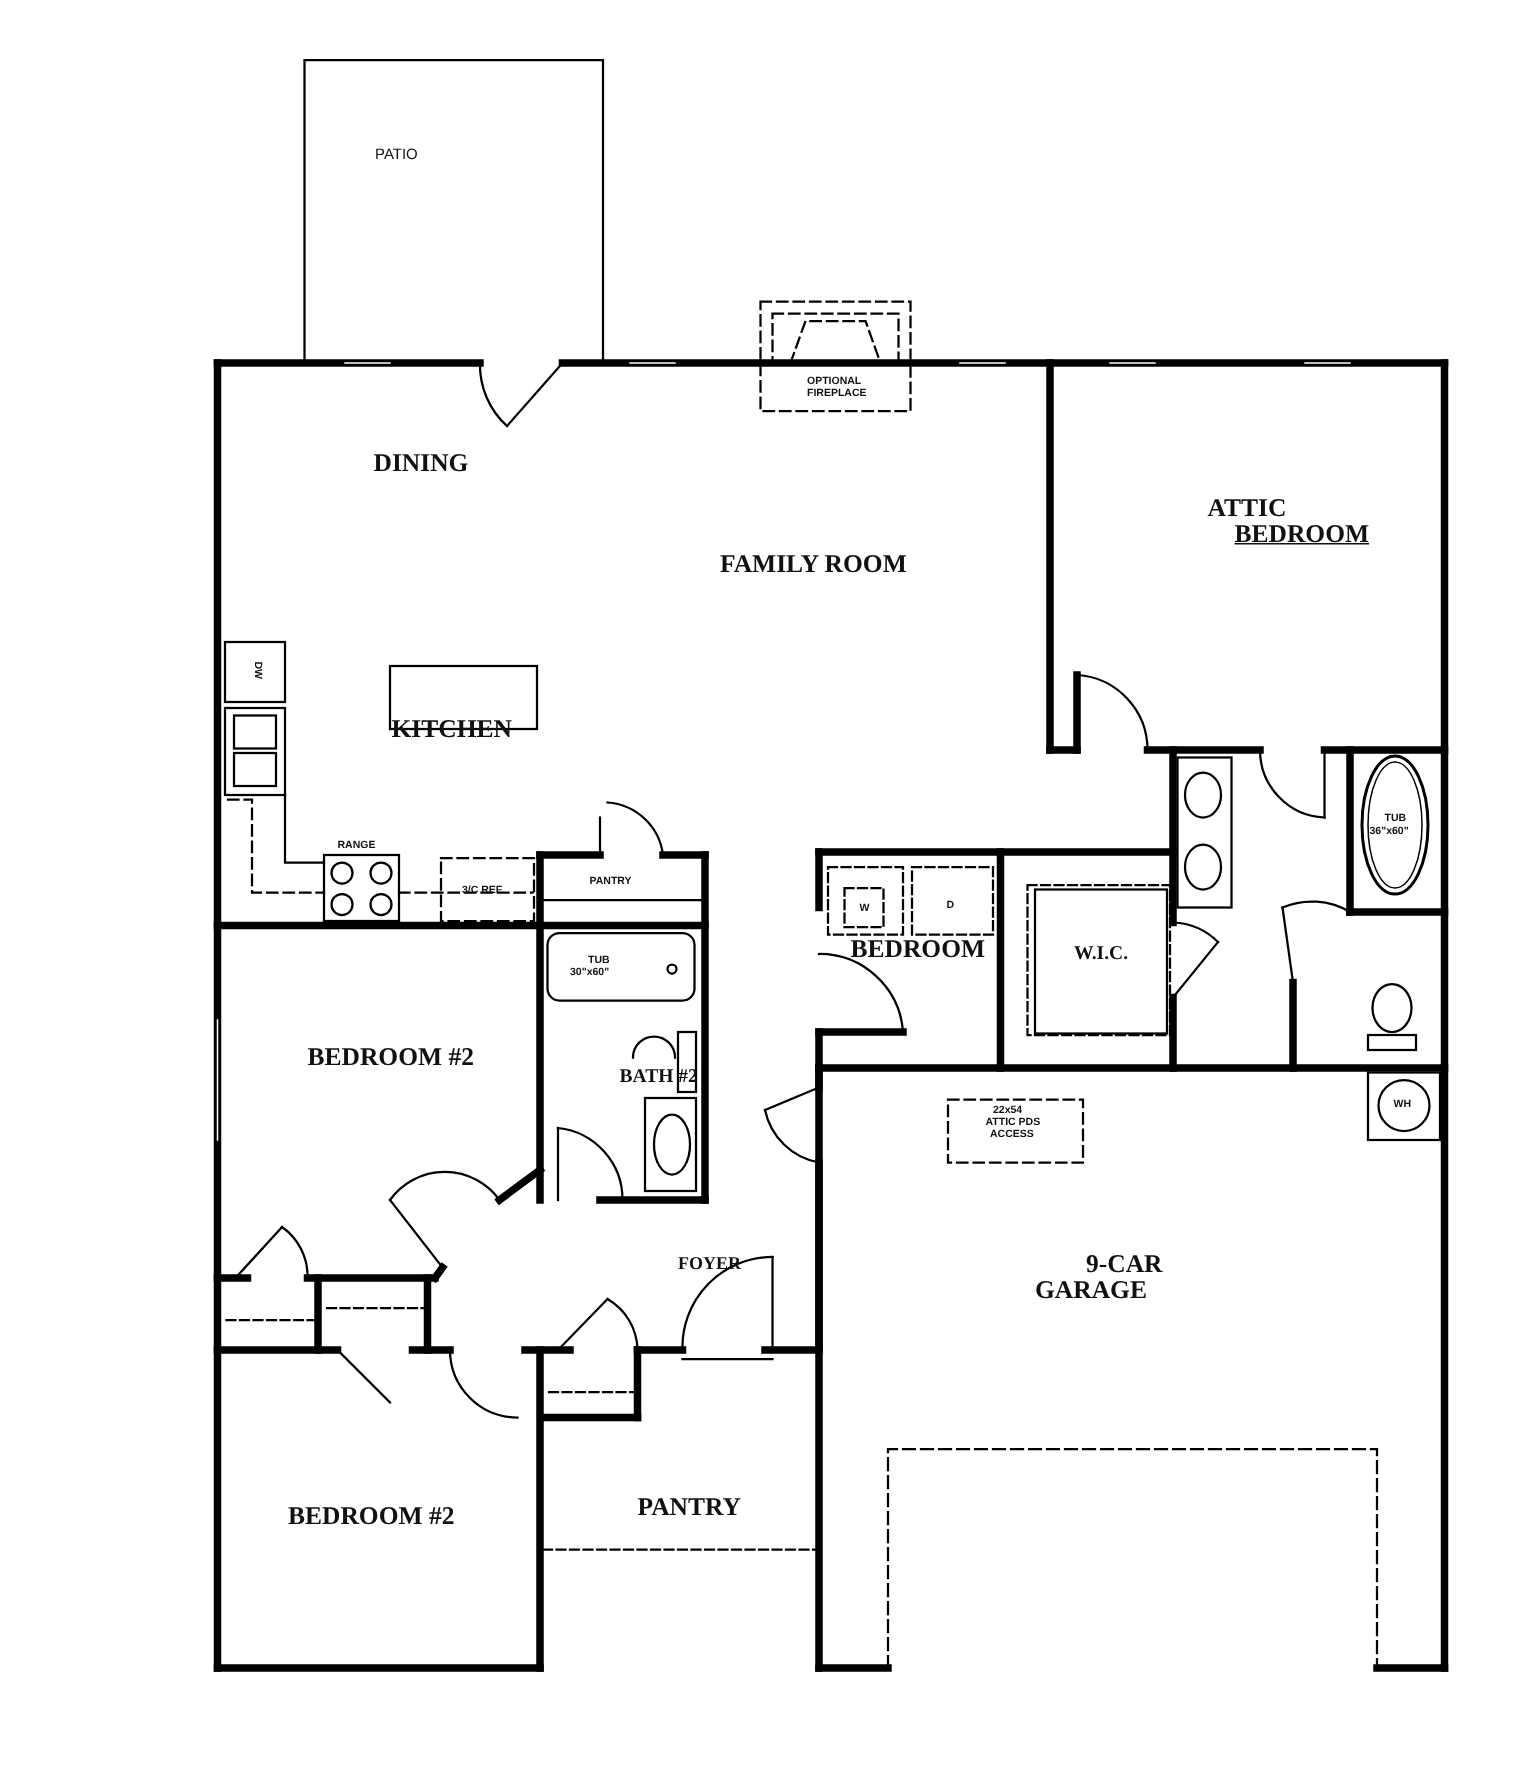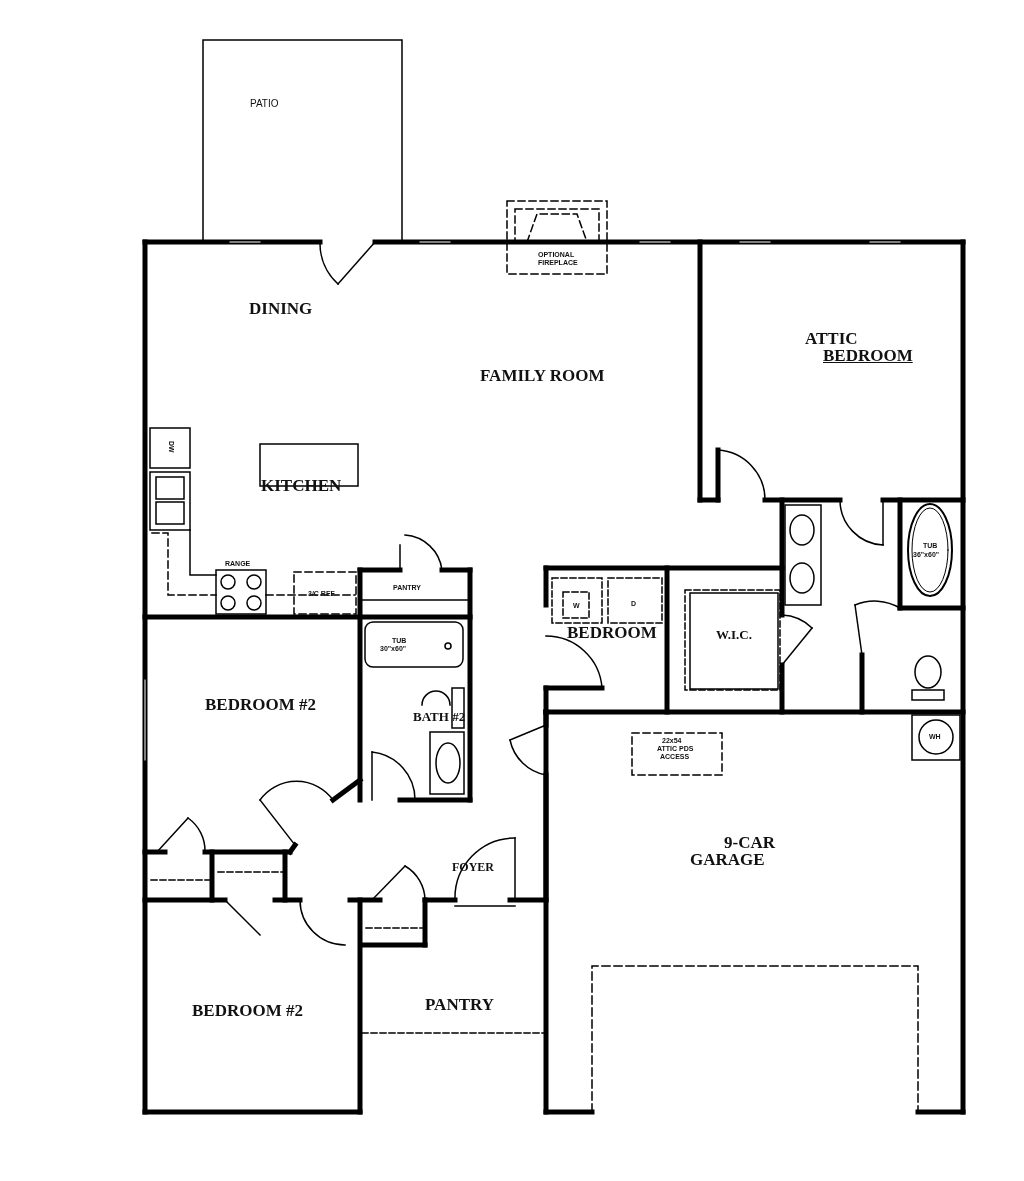--- a/index.html
+++ b/index.html
@@ -212,21 +212,21 @@
 <div class="lbl big" style="left:250px;top:99px;font-family:'Liberation Sans',sans-serif;font-weight:normal;font-size:10px;">PATIO</div>
 <div class="lbl big" style="left:249px;top:300px;">DINING</div>
 <div class="lbl big" style="left:480px;top:367px;">FAMILY ROOM</div>
 <div class="lbl big" style="left:805px;top:330px;">ATTIC</div>
 <div class="lbl big" style="left:823px;top:347px;text-decoration:underline;">BEDROOM</div>
 <div class="lbl big" style="left:261px;top:459px;margin-top:18px;">KITCHEN</div>
 <div class="lbl big" style="left:567px;top:624px;">BEDROOM</div>
 <div class="lbl" style="left:716px;top:628px;font-size:13px;text-align:right;">W.I.C.</div>
 <div class="lbl big" style="left:205px;top:696px;">BEDROOM #2</div>
 <div class="lbl" style="left:413px;top:710px;font-size:13px;">BATH #2</div>
-<div class="lbl" style="left:452px;top:836px;font-size:12px;margin-top:25px;">FOYER</div>
+<div class="lbl" style="left:452px;top:836px;font-size:12px;">FOYER</div>
 <div class="lbl big" style="left:724px;top:834px;">9-CAR</div>
 <div class="lbl big" style="left:690px;top:851px;">GARAGE</div>
 <div class="lbl big" style="left:192px;top:1002px;">BEDROOM #2</div>
 <div class="lbl big" style="left:425px;top:996px;">PANTRY</div>
 
 <div class="lbl tiny" style="left:538px;top:251px;">OPTIONAL</div>
 <div class="lbl tiny" style="left:538px;top:259px;">FIREPLACE</div>
 <div class="lbl tiny" style="left:225px;top:560px;">RANGE</div>
 <div class="lbl tiny" style="left:308px;top:590px;">3/C REF</div>
 <div class="lbl tiny" style="left:393px;top:584px;">PANTRY</div>

